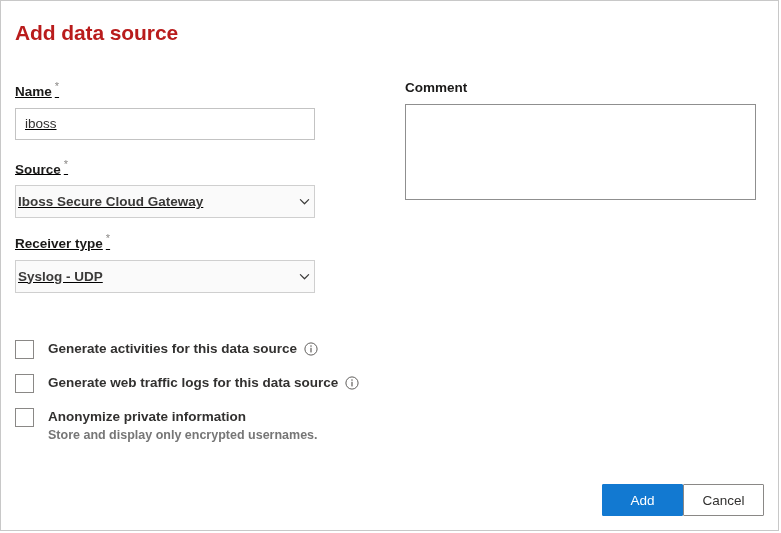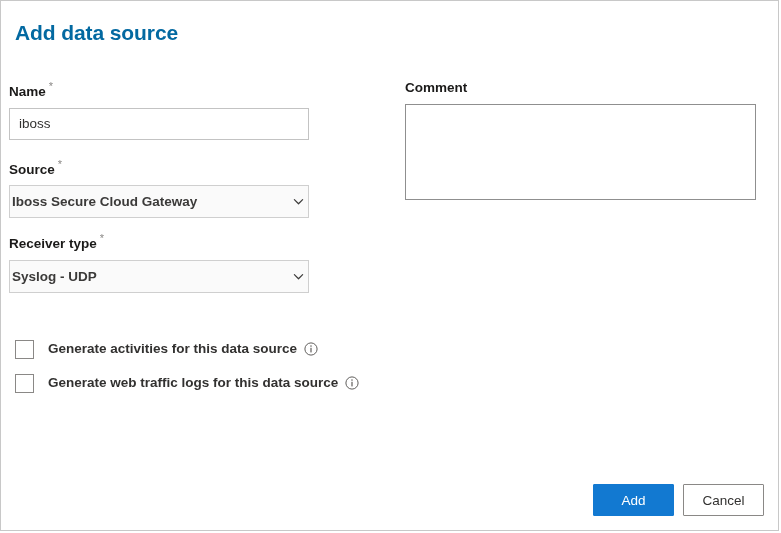--- a/index.html
+++ b/index.html
@@ -22,41 +22,41 @@
     overflow: hidden;
   }
 
   
   .dialog-title {
     position: absolute;
     left: 14px;
     top: 20px;
     font-size: 21px;
     font-weight: bold;
-    color: #0369a1;
+    color: #b91c1c;
     letter-spacing: -0.1px;
   }
 
   
   .field-label {
     font-size: 13.5px;
     font-weight: bold;
     color: #1b1a19;
     white-space: nowrap;
   }
   .req-star {
     color: #8a8886;
     font-size: 11px;
     vertical-align: super;
     font-weight: normal;
     margin-left: 3px;
   }
 
   
-  .col-left { position: absolute; left: 8px; top: 79px; width: 300px; }
+  .col-left { position: absolute; left: 14px; top: 79px; width: 300px; text-decoration: underline; }
   .col-right { position: absolute; left: 404px; top: 79px; width: 291px; }
 
   .text-input {
     display: block;
     box-sizing: border-box;
     width: 300px;
     height: 32px;
     margin-top: 9px;
     padding: 0 9px;
     border: 1px solid #c3c3c3;
@@ -170,21 +170,20 @@
     outline: none;
     border-radius: 0;
   }
 
   
   .footer {
     position: absolute;
     right: 14px;
     bottom: 14px;
     display: flex;
-    gap: 9px;
   }
   .btn {
     box-sizing: border-box;
     height: 32px;
     min-width: 81px;
     padding: 0 16px;
     font-family: "Liberation Sans", sans-serif;
     font-size: 13.5px;
     border-radius: 1px;
     cursor: pointer;
@@ -268,20 +267,29 @@
             <svg viewBox="0 0 14 14" width="14" height="14">
               <circle cx="7" cy="7" r="6.1" fill="none" stroke="#605e5c" stroke-width="1"></circle>
               <circle cx="7" cy="4.1" r="0.78" fill="#605e5c"></circle>
               <rect x="6.4" y="5.8" width="1.2" height="4.6" fill="#605e5c"></rect>
             </svg>
           </span>
         </div>
       </div>
     </div>
 
+    <div class="check-row">
+      <span class="checkbox"></span>
+      <div class="check-text">
+        <div class="check-label">
+          <span>Anonymize private information</span>
+        </div>
+        <div class="check-sub">Store and display only encrypted usernames.</div>
+      </div>
+    </div>
 
   </div>
 
   <div class="col-right">
     <div class="field-label">Comment</div>
     <textarea class="comment-area" placeholder="" style=""></textarea>
   </div>
 
   <div class="footer">
     <button class="btn btn-primary">Add</button>

